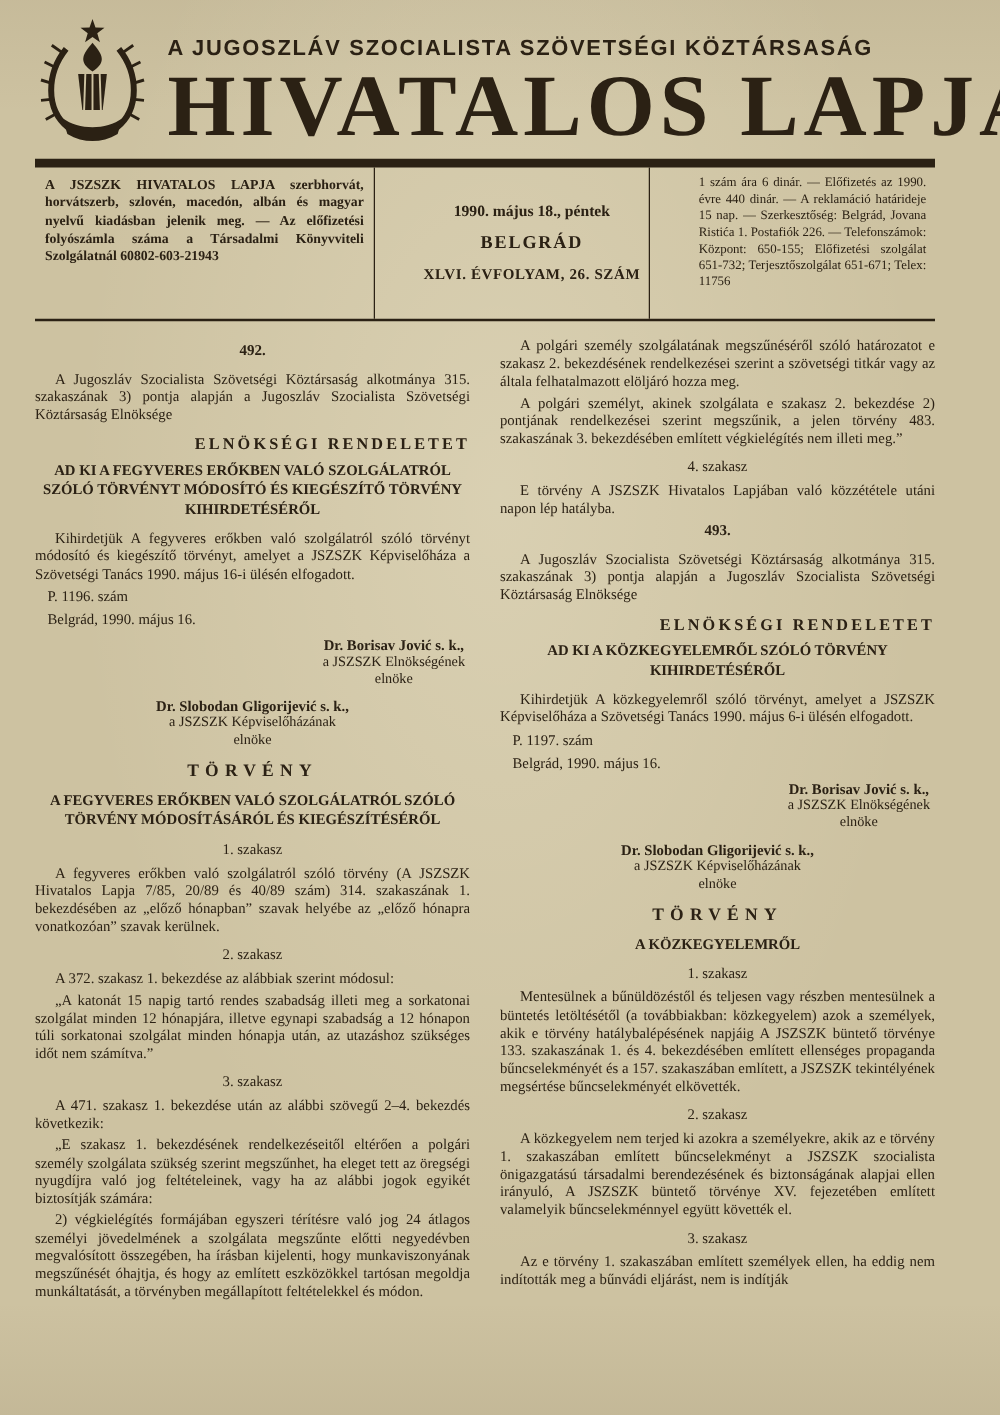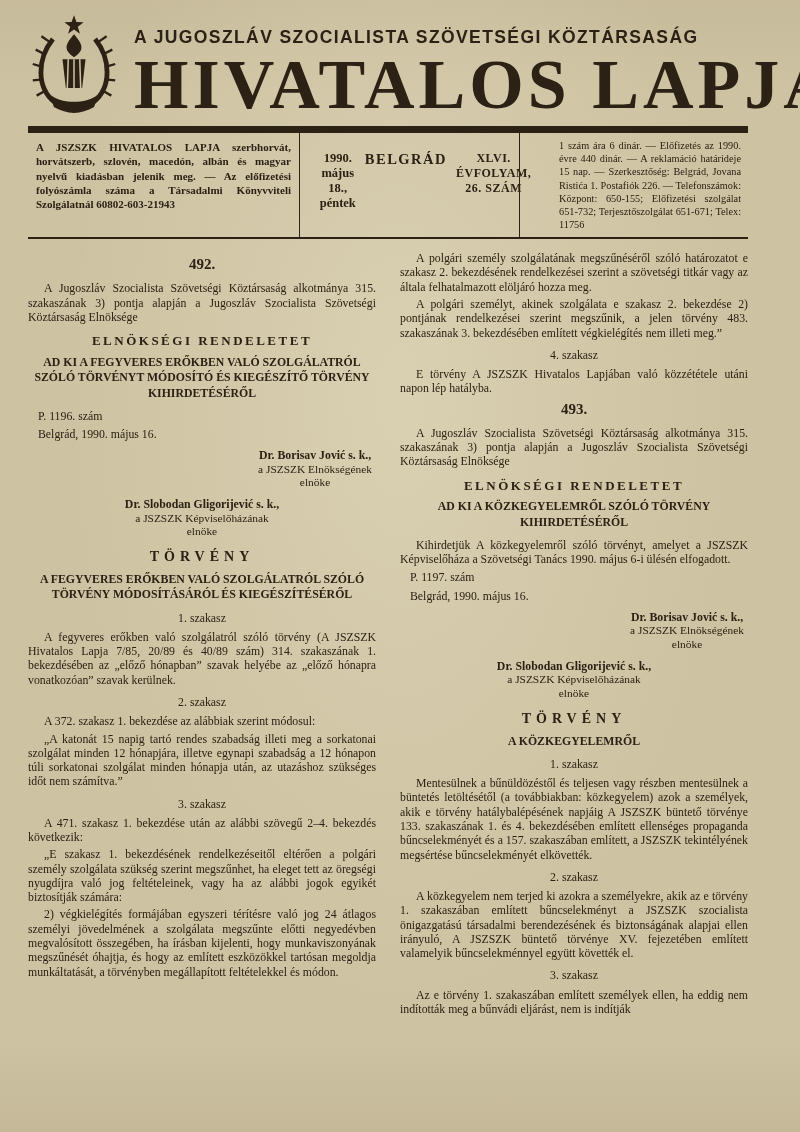--- a/index.html
+++ b/index.html
@@ -33,36 +33,36 @@
   .thick-rule{height:7px;background:var(--ink);margin-top:6px;}
 
   
   .infobar{display:flex;border-bottom:2.5px solid var(--ink);align-items:stretch;gap:32px;}
   .info-left{
     width:272px;flex:0 0 272px;border-right:1.5px solid var(--ink);
     padding:7px 8px;font-weight:bold;font-size:11px;line-height:1.3;text-align:justify;
   }
   .info-center{
     width:188px;flex:0 0 188px;border-right:1.5px solid var(--ink);
-    text-align:center;padding:18px 4px;font-weight:bold;
-    display:flex;flex-direction:row;justify-content:center;gap:9px;
+    text-align:center;padding:28px 4px;font-weight:bold;
+    display:flex;flex-direction:column;justify-content:center;gap:9px;
   }
   .info-date{font-size:12.5px;}
   .info-city{font-size:14.5px;letter-spacing:1.5px;}
   .info-issue{font-size:12px;letter-spacing:.5px;text-align:center;}
   .info-right{flex:1;padding:6px 7px;font-size:10.3px;line-height:1.28;text-align:justify;}
 
   
   .body-cols{display:flex;gap:24px;padding-top:12px;}
   .col{flex:1;min-width:0;font-size:11.8px;line-height:1.21;}
 
   .block{margin:0 0 3px 0;}
-  .article-number{text-align:center;font-weight:bold;font-size:15px;margin:4px 0 8px;}
+  .article-number{text-align:center;font-weight:bold;font-size:12px;margin:4px 0 8px;}
   .paragraph{text-align:justify;text-indent:16px;}
-  .heading-major{text-align:center;font-weight:bold;font-size:13px;letter-spacing:2.5px;margin:9px 0 6px;}
+  .heading-major{text-align:right;font-weight:bold;font-size:13px;letter-spacing:2.5px;margin:9px 0 6px;}
   .heading-sub{text-align:center;font-weight:bold;font-size:11.8px;line-height:1.3;margin:0 6px 8px;}
   .law-title{text-align:center;font-weight:bold;font-size:14px;letter-spacing:5px;margin:10px 0 6px;}
   .section-heading{text-align:center;font-size:11.8px;margin:8px 0 5px;}
   .plain{text-indent:10px;margin:4px 0 1px;}
   .signature{width:max-content;max-width:100%;text-align:center;margin-top:7px;margin-bottom:4px;}
   .sig-right{margin-left:auto;margin-right:4px;}
   .sig-center{margin-left:auto;margin-right:auto;}
   .sig-name{font-weight:bold;}
   .sig-role{font-size:11.4px;}
 </style>
@@ -120,20 +120,21 @@
     </div>
     <div class="info-right">1 szám ára 6 dinár. — Előfizetés az 1990. évre 440 dinár. — A reklamáció határideje 15 nap. — Szerkesztőség: Belgrád, Jovana Ristića 1. Postafiók 226. — Telefonszámok: Központ: 650-155; Előfizetési szolgálat 651-732; Terjesztőszolgálat 651-671; Telex: 11756</div>
   </div>
 
   <div class="body-cols">
     <div class="col" id="col-left">
         <div class="block article-number">492.</div>
         <div class="block paragraph">A Jugoszláv Szocialista Szövetségi Köztársaság alkotmánya 315. szakaszának 3) pontja alapján a Jugoszláv Szocialista Szövetségi Köztársaság Elnöksége</div>
         <div class="block heading-major">ELNÖKSÉGI RENDELETET</div>
         <div class="block heading-sub">AD KI A FEGYVERES ERŐKBEN VALÓ SZOLGÁLATRÓL SZÓLÓ TÖRVÉNYT MÓDOSÍTÓ ÉS KIEGÉSZÍTŐ TÖRVÉNY KIHIRDETÉSÉRŐL</div>
+        <div class="block paragraph">Kihirdetjük A fegyveres erőkben való szolgálatról szóló törvényt módosító és kiegészítő törvényt, amelyet a JSZSZK Képviselőháza a Szövetségi Tanács 1990. május 16-i ülésén elfogadott.</div>
         <div class="block plain">P. 1196. szám</div>
         <div class="block plain">Belgrád, 1990. május 16.</div>
         <div class="block signature sig-right">
           <div class="sig-name">Dr. Borisav Jović s. k.,</div>
           <div class="sig-role">a JSZSZK Elnökségének</div>
           <div class="sig-role">elnöke</div>
         </div>
         <div class="block signature sig-center">
           <div class="sig-name">Dr. Slobodan Gligorijević s. k.,</div>
           <div class="sig-role">a JSZSZK Képviselőházának</div>

